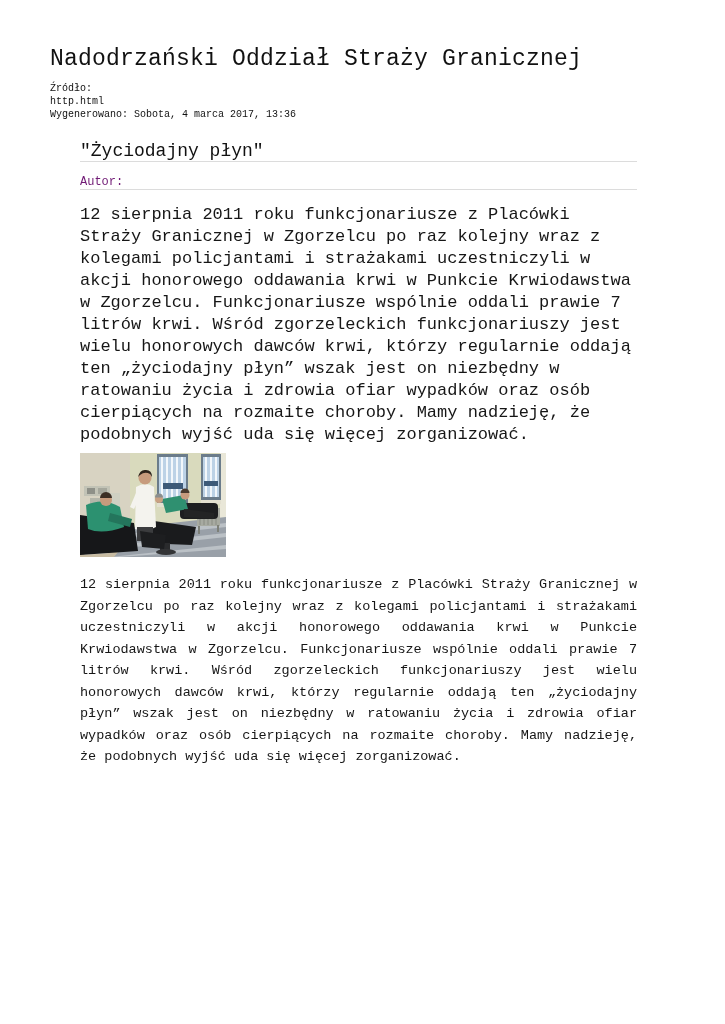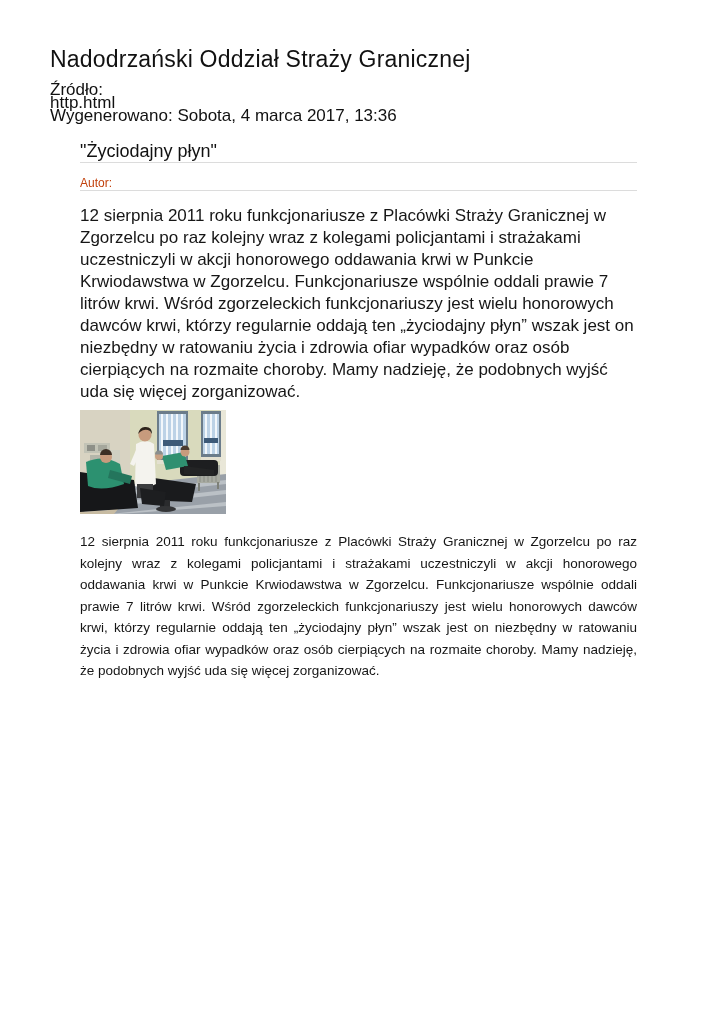--- a/index.html
+++ b/index.html
@@ -6,39 +6,39 @@
     margin: 0;
     padding: 0;
     background: #ffffff;
   }
   .page {
     position: relative;
     width: 725px;
     height: 936px;
     background: #ffffff;
     overflow: hidden;
-    font-family: Liberation Sans, sans-serif;
+    font-family: Liberation Mono, monospace;
     color: #1a1a1a;
   }
   
   .doc-header {
     position: absolute;
     left: 50px;
     top: 46px;
     width: 630px;
   }
   .site-title {
     font-size: 23px;
     font-weight: 400;
     letter-spacing: 0.2px;
     margin: 0 0 10px 0;
     color: #111111;
   }
   .meta {
-    font-size: 17px;
+    font-size: 10px;
     line-height: 13px;
     color: #111111;
   }
   .meta div {
     white-space: nowrap;
   }
   
   .article {
     position: absolute;
     left: 80px;
@@ -53,21 +53,21 @@
   }
   hr.divider {
     border: none;
     border-top: 1px solid #dcdcdc;
     margin: 0;
   }
   .divider-top { margin-top: 14px; }
   .author {
     margin-top: 13px;
     font-size: 12px;
-    color: #c2410c;
+    color: #701a75;
   }
   .divider-bottom { margin-top: 16px; }
   .lead {
     margin: 14px 0 0 0;
     font-size: 17px;
     line-height: 22px;
     color: #161616;
   }
   .photo {
     margin-top: 7px;

